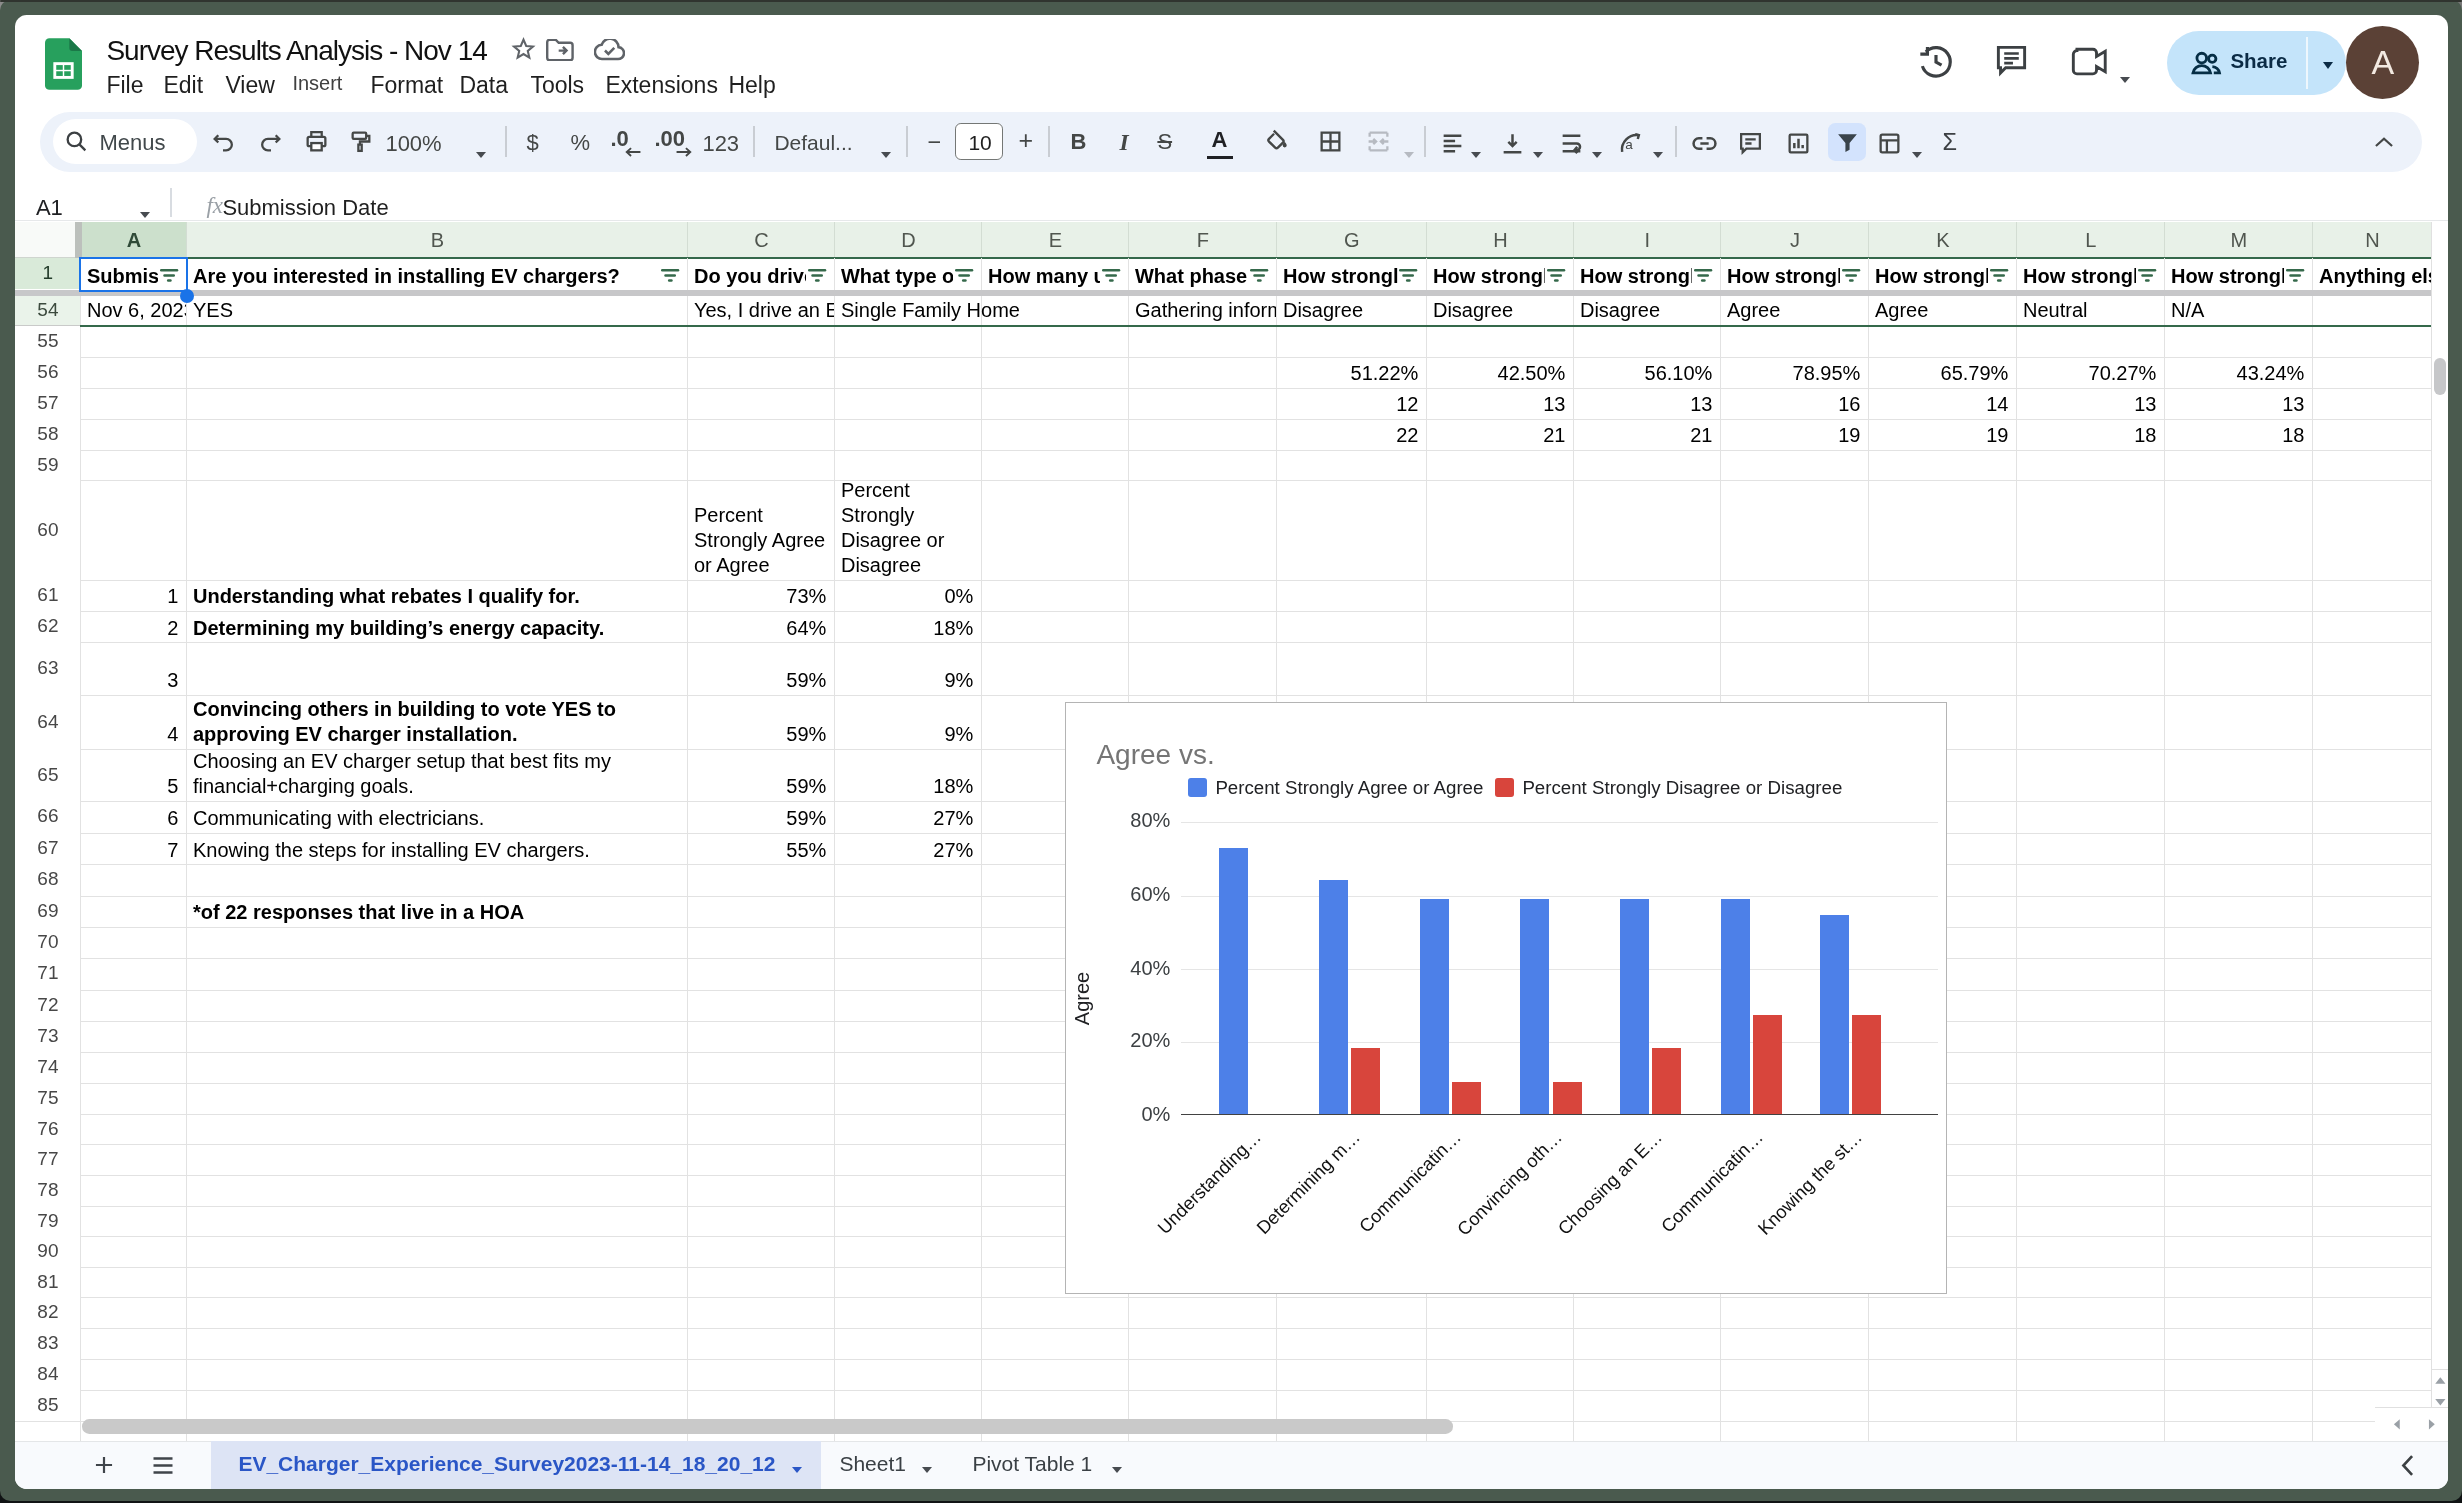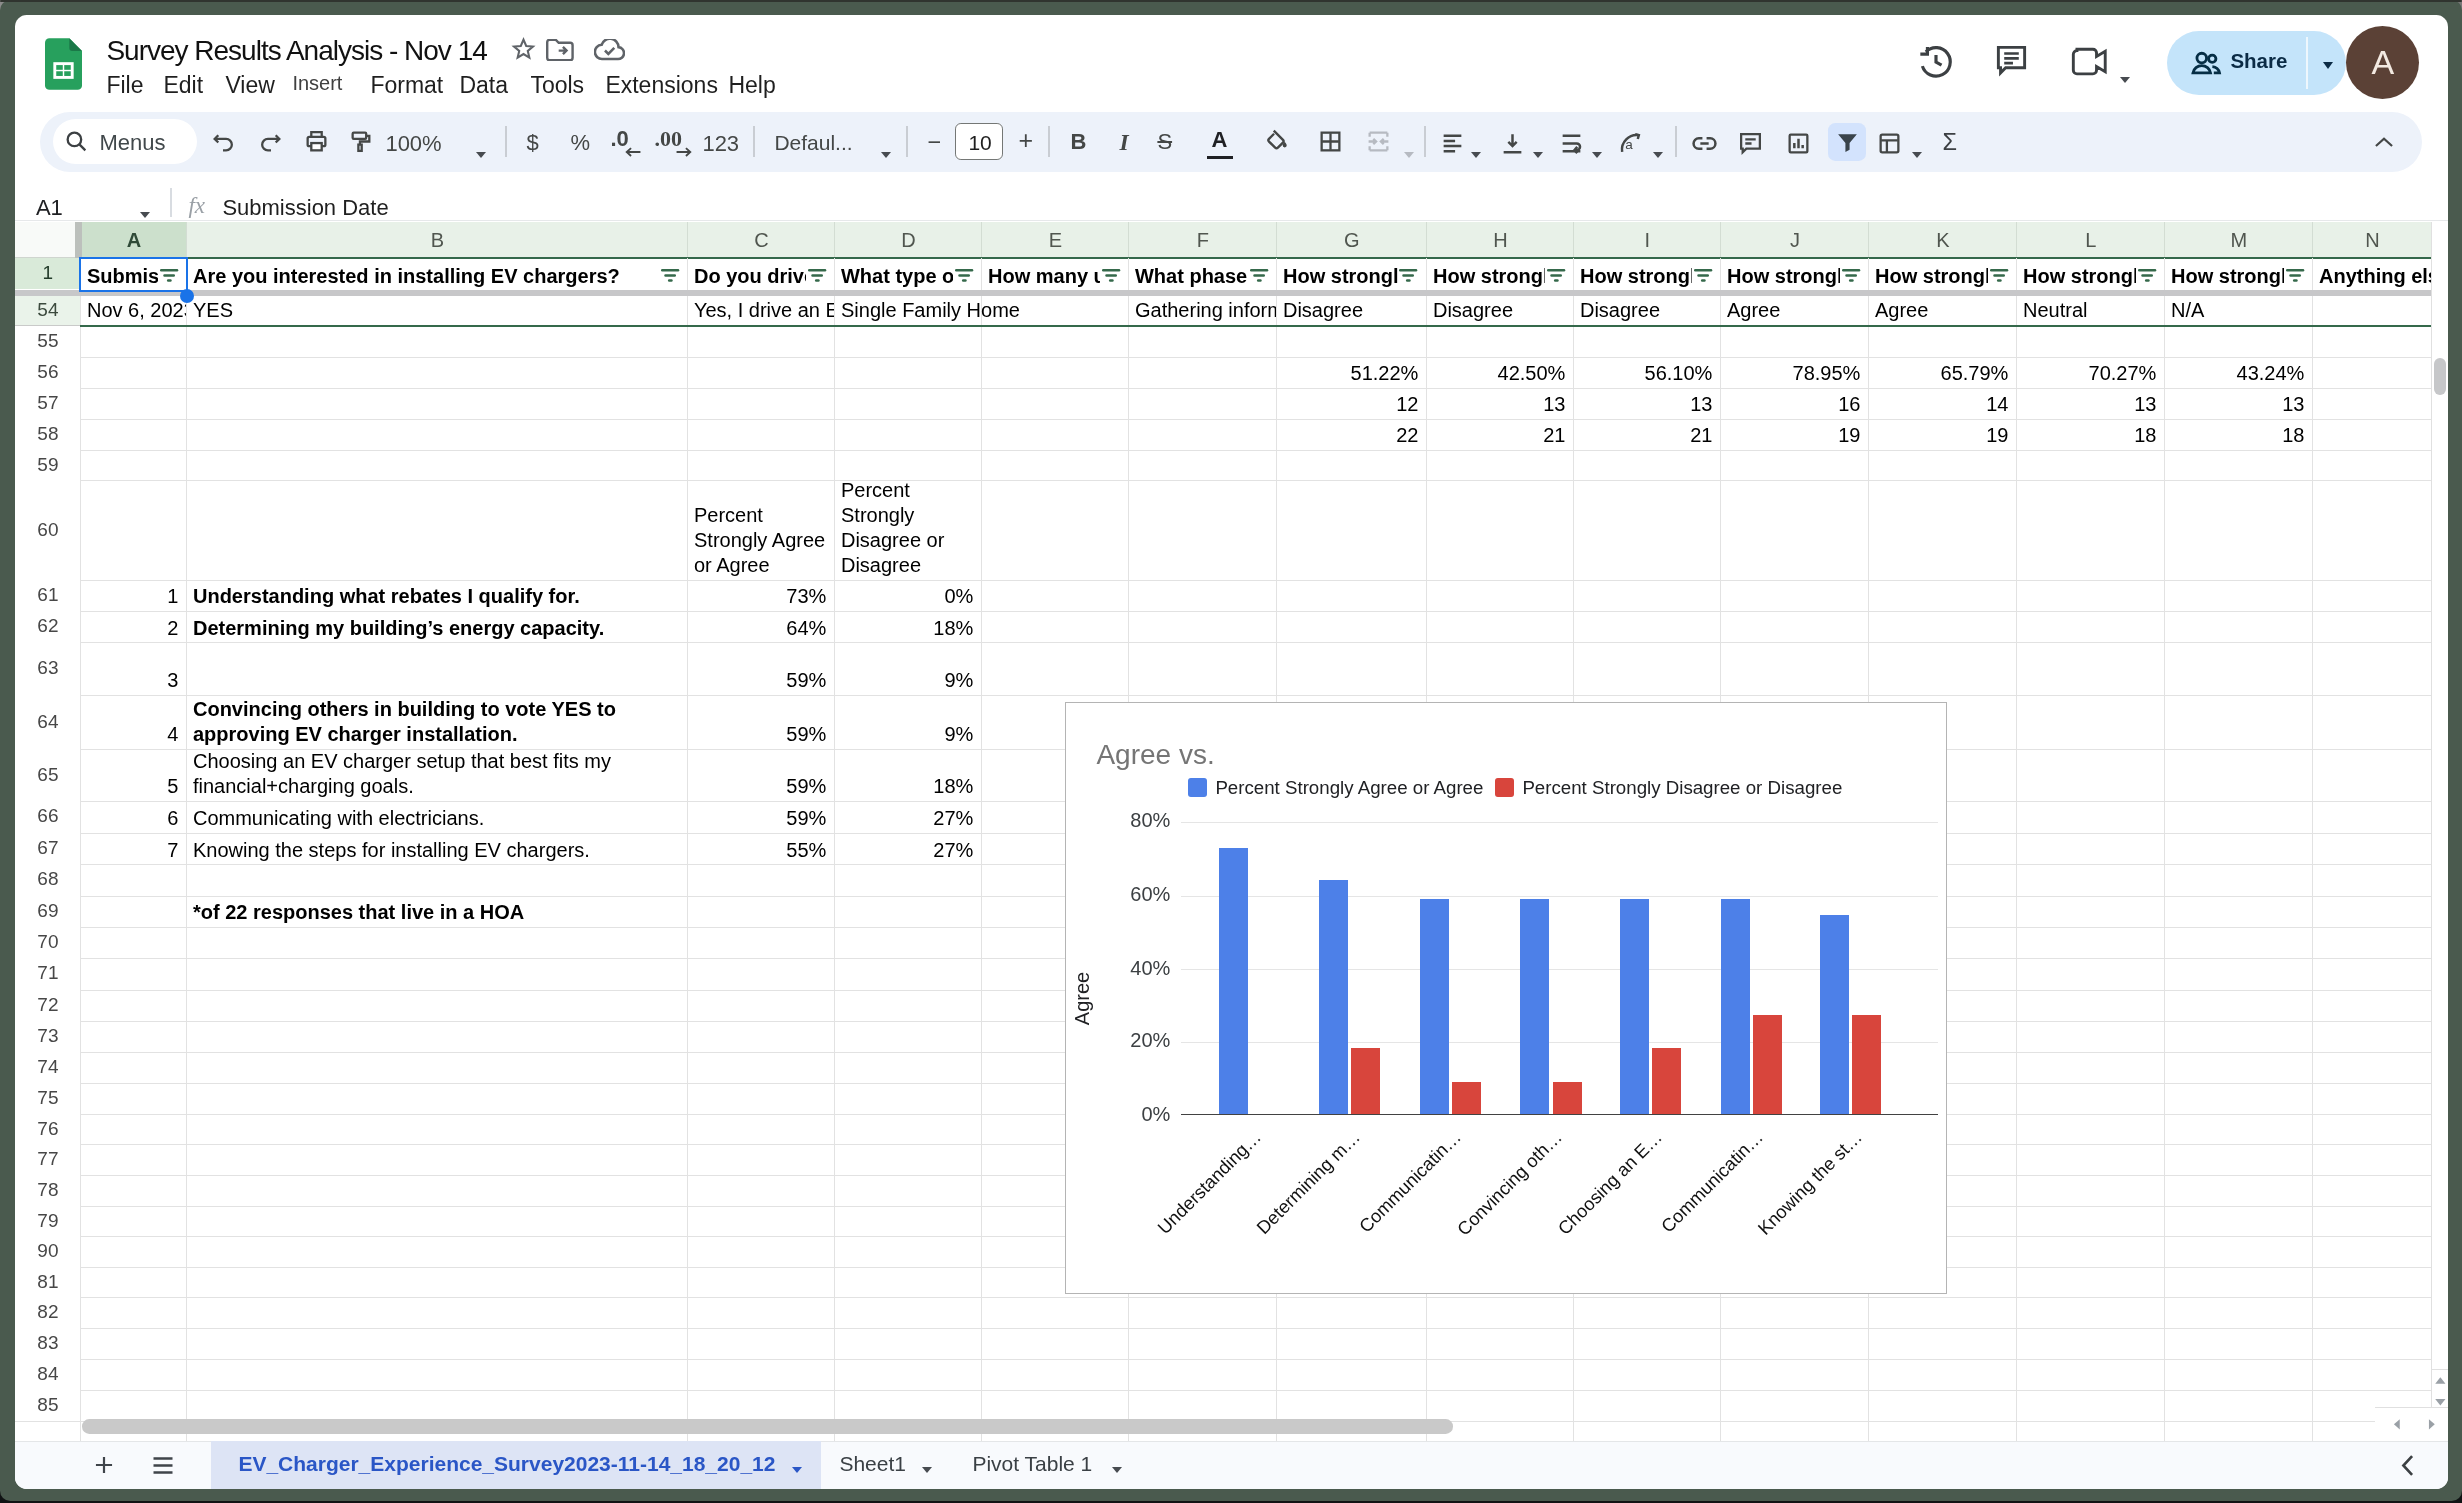--- a/index.html
+++ b/index.html
@@ -104,21 +104,21 @@
     </svg>
 <div class="t" style="left:370px;top:116px;font-size:22px;color:#444746;font-weight:normal;">100%</div>
 <div class="abs" style="left:461px;top:132px"><span class="caret" style="border-top-color:#474b50"></span></div>
 <div class="abs" style="left:490px;top:111px;width:1.5px;height:31px;background:#c9cdd3"></div>
 <div class="t" style="left:511px;top:115px;font-size:22px;color:#444746;font-weight:normal;">$</div>
 <div class="t" style="left:555px;top:115px;font-size:22px;color:#444746;font-weight:normal;">%</div>
 <div class="t" style="left:595px;top:111px;font-size:22px;color:#444746;font-weight:bold;">.0</div>
 <svg class="abs" style="left:608px;top:132px" width="19" height="13" viewBox="0 0 26 18">
       <path d="M24 7 H6 M11 1.5 5 7l6 5.5" fill="none" stroke="#444746" stroke-width="2.6"></path>
     </svg>
-<div class="t" style="left:639px;top:111px;font-size:22px;color:#444746;font-weight:bold;font-family:Liberation Serif, serif;">.00</div>
+<div class="t" style="left:639px;top:111px;font-size:22px;color:#444746;font-weight:bold;">.00</div>
 <svg class="abs" style="left:660px;top:132px" width="19" height="13" viewBox="0 0 26 18">
       <path d="M2 7 H20 M15 1.5 21 7l-6 5.5" fill="none" stroke="#444746" stroke-width="2.6"></path>
     </svg>
 <div class="t" style="left:687px;top:116px;font-size:22px;color:#444746;font-weight:normal;">123</div>
 <div class="abs" style="left:738px;top:111px;width:1.5px;height:31px;background:#c9cdd3"></div>
 <div class="t" style="left:759px;top:116px;font-size:21px;color:#444746;font-weight:normal;">Defaul...</div>
 <div class="abs" style="left:866px;top:132px"><span class="caret" style="border-top-color:#474b50"></span></div>
 <div class="abs" style="left:891px;top:111px;width:1.5px;height:31px;background:#c9cdd3"></div>
 <div class="t" style="left:912px;top:114px;font-size:23.5px;color:#444746;font-weight:normal;">−</div>
 <div class="abs" style="left:940px;top:108px;width:48px;height:37px;border:1.8px solid #747775;border-radius:5.9px;background:#fff"></div>
@@ -186,21 +186,21 @@
       <path d="M4 9 h16 M9.5 9.5 v11" stroke="#444746" stroke-width="2.2"></path>
     </svg>
 <div class="abs" style="left:1897px;top:132px"><span class="caret" style="border-top-color:#474b50"></span></div>
 <div class="t" style="left:1927px;top:114px;font-size:23.5px;color:#3c4043;font-weight:normal;">Σ</div>
 <svg class="abs" style="left:2358px;top:120px" width="22" height="14.7" viewBox="0 0 30 20">
       <path d="M4 15 L15 5 26 15" fill="none" stroke="#444746" stroke-width="3"></path>
     </svg>
 <div class="t" style="left:20.5px;top:180px;font-size:22px;color:#202124">A1</div>
 <div class="abs" style="left:125px;top:192px"><span class="caret" style="border-top-color:#474b50"></span></div>
 <div class="abs" style="left:155px;top:173px;width:1.5px;height:29px;background:#d8dce1"></div>
-<div class="t" style="left:173px;top:178px;font-size:23px;font-style:italic;color:#9aa0a6;font-family:'Liberation Serif',serif">fx</div>
+<div class="t" style="left:191px;top:178px;font-size:23px;font-style:italic;color:#9aa0a6;font-family:'Liberation Serif',serif">fx</div>
 <div class="t" style="left:207px;top:180px;font-size:22px;color:#1f1f1f">Submission Date</div>
 <div class="abs" style="left:0px;top:205px;width:2433px;height:1.5px;background:#e6e8ea"></div>
 <div class="abs" style="left:0px;top:207px;width:2416px;height:37px;background:#f8faf8"></div>
 <div class="abs" style="left:65px;top:207px;width:106px;height:37px;background:#cce0cc;border-left:1.1px solid #d3ddd3;display:flex;align-items:center;justify-content:center;font-size:20px;color:#2f4a37;font-weight:bold">A</div>
 <div class="abs" style="left:171px;top:207px;width:501px;height:37px;background:#e8f1e8;border-left:1.1px solid #d3ddd3;display:flex;align-items:center;justify-content:center;font-size:20px;color:#50564f;font-weight:normal">B</div>
 <div class="abs" style="left:672px;top:207px;width:147px;height:37px;background:#e8f1e8;border-left:1.1px solid #d3ddd3;display:flex;align-items:center;justify-content:center;font-size:20px;color:#50564f;font-weight:normal">C</div>
 <div class="abs" style="left:819px;top:207px;width:147px;height:37px;background:#e8f1e8;border-left:1.1px solid #d3ddd3;display:flex;align-items:center;justify-content:center;font-size:20px;color:#50564f;font-weight:normal">D</div>
 <div class="abs" style="left:966px;top:207px;width:147px;height:37px;background:#e8f1e8;border-left:1.1px solid #d3ddd3;display:flex;align-items:center;justify-content:center;font-size:20px;color:#50564f;font-weight:normal">E</div>
 <div class="abs" style="left:1113px;top:207px;width:148px;height:37px;background:#e8f1e8;border-left:1.1px solid #d3ddd3;display:flex;align-items:center;justify-content:center;font-size:20px;color:#50564f;font-weight:normal">F</div>
 <div class="abs" style="left:1261px;top:207px;width:150px;height:37px;background:#e8f1e8;border-left:1.1px solid #d3ddd3;display:flex;align-items:center;justify-content:center;font-size:20px;color:#50564f;font-weight:normal">G</div>

